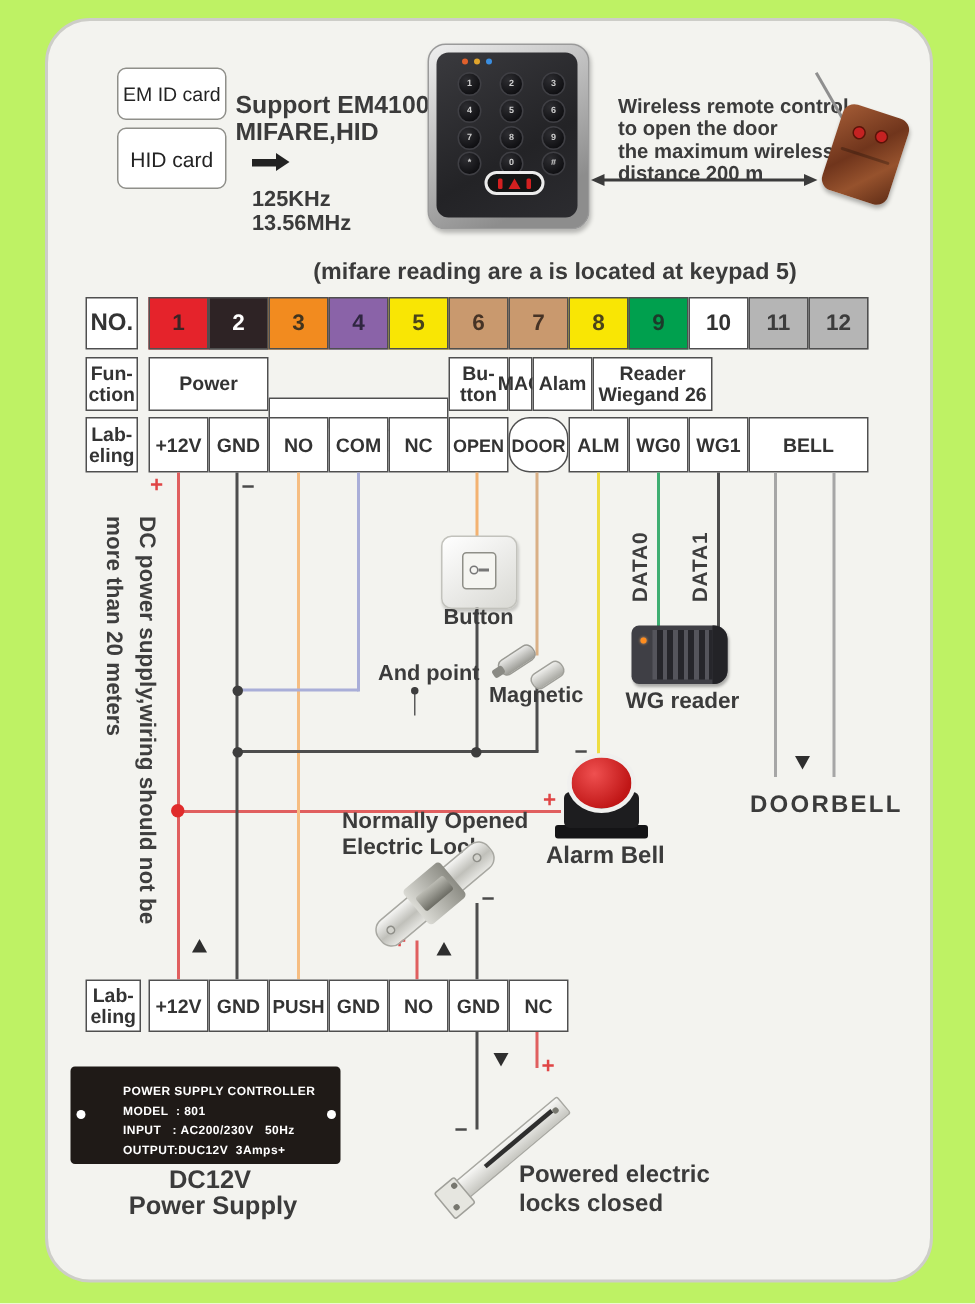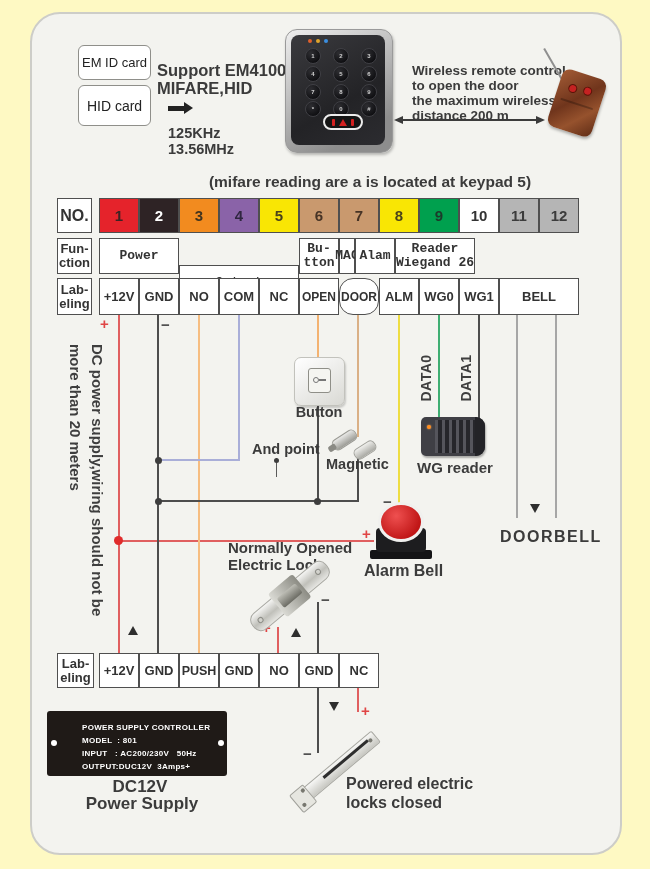--- a/index.html
+++ b/index.html
@@ -1,17 +1,17 @@
 <!DOCTYPE html>
 <html><head>
 <meta charset="utf-8">
 <style>
   html,body{margin:0;padding:0;background:#fdfdfc;}
   body{font-family:"Liberation Sans", sans-serif;}
-  #canvas{position:relative;width:650px;height:869px;overflow:hidden;background:#fef9c3;}
+  #canvas{position:relative;width:650px;height:869px;overflow:hidden;background:#bef264;}
   .frame{position:absolute;left:30px;top:12px;width:588px;height:839px;border:2px solid #cdcdc8;border-radius:30px;background:#f3f3ef;}
   .card{position:absolute;background:#fff;border:1.4px solid #8f8f8a;border-radius:6px;display:flex;align-items:center;justify-content:center;color:#232323;font-size:13px;}
   .txt{position:absolute;color:#3b3b3b;font-weight:600;white-space:pre;line-height:1.15;}
   .wire{position:absolute;}
   .dot{position:absolute;border-radius:50%;background:#3d3d3d;}
   .pm{position:absolute;font-weight:700;font-size:15px;color:#4a4a4a;line-height:1;white-space:nowrap;}
   .pm.red{color:#e04545;}
   .tri-up{position:absolute;width:0;height:0;border-left:5px solid transparent;border-right:5px solid transparent;border-bottom:9px solid #2e2e2e;}
   .tri-down{position:absolute;width:0;height:0;border-left:5px solid transparent;border-right:5px solid transparent;border-top:9px solid #2e2e2e;}
   
@@ -149,21 +149,21 @@
     <div class="cell ncell" style="background: rgb(249, 230, 4); color: rgb(74, 67, 26);">5</div>
     <div class="cell ncell" style="background: rgb(201, 153, 110); color: rgb(70, 51, 37);">6</div>
     <div class="cell ncell" style="background: rgb(201, 153, 110); color: rgb(70, 51, 37);">7</div>
     <div class="cell ncell" style="background: rgb(249, 230, 4); color: rgb(74, 67, 26);">8</div>
     <div class="cell ncell" style="background: rgb(0, 160, 78); color: rgb(28, 58, 42);">9</div>
     <div class="cell ncell" style="background: rgb(255, 255, 255); color: rgb(51, 51, 51);">10</div>
     <div class="cell ncell" style="background: rgb(181, 181, 181); color: rgb(60, 60, 60);">11</div>
     <div class="cell ncell" style="background: rgb(181, 181, 181); color: rgb(60, 60, 60);">12</div>
   </div>
 
-  <div class="trow" style="left:99px;top:238px;font-family:Liberation Mono, monospace;">
+  <div class="trow" style="left:99px;top:238px;">
     <div class="cell" style="width:80px;height:36px;">
         <span>Power</span>
       </div>
     <div class="cell" style="width:120px;height:36px;margin-top:27px;">
         <span>Output</span>
       </div>
     <div class="cell" style="width:40px;height:36px;">
         <span>Bu-</span>
         <span>tton</span>
       </div>

